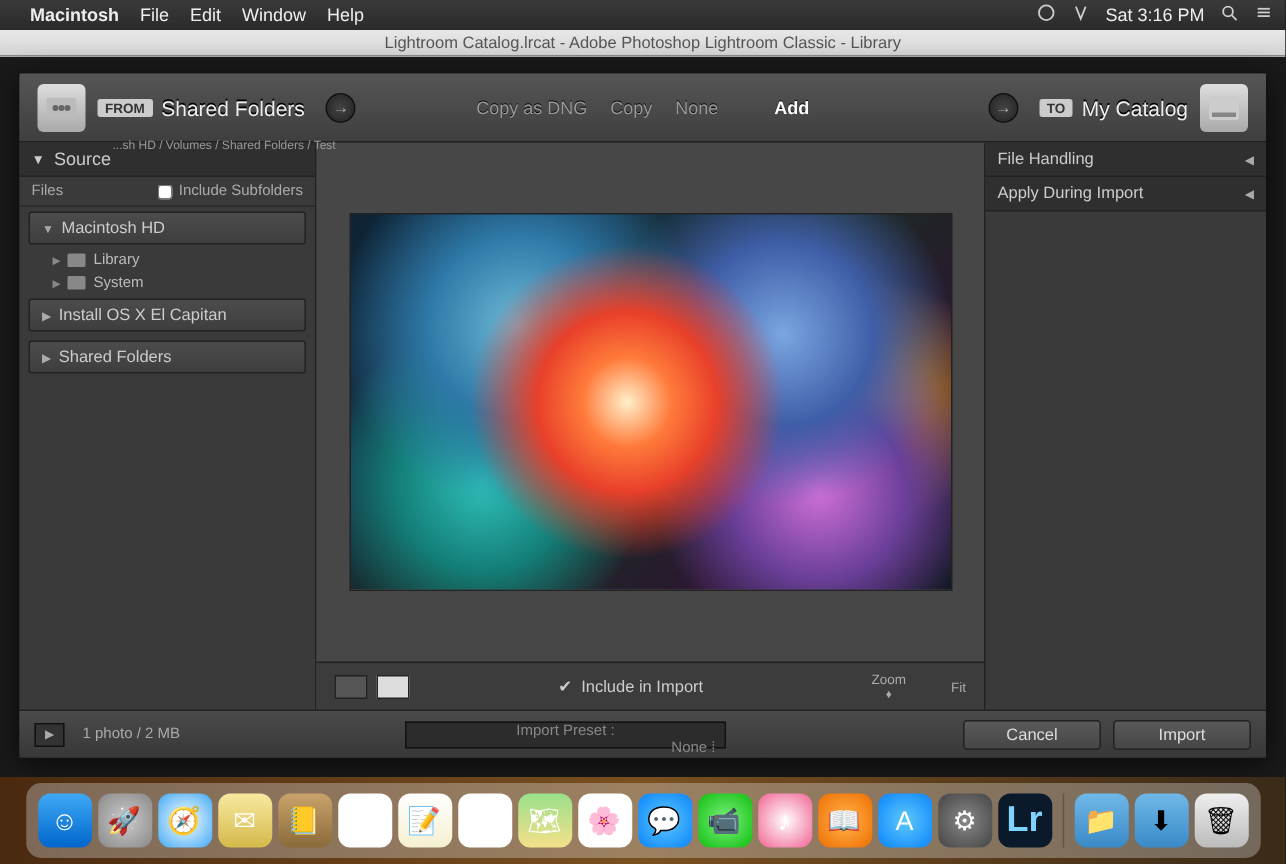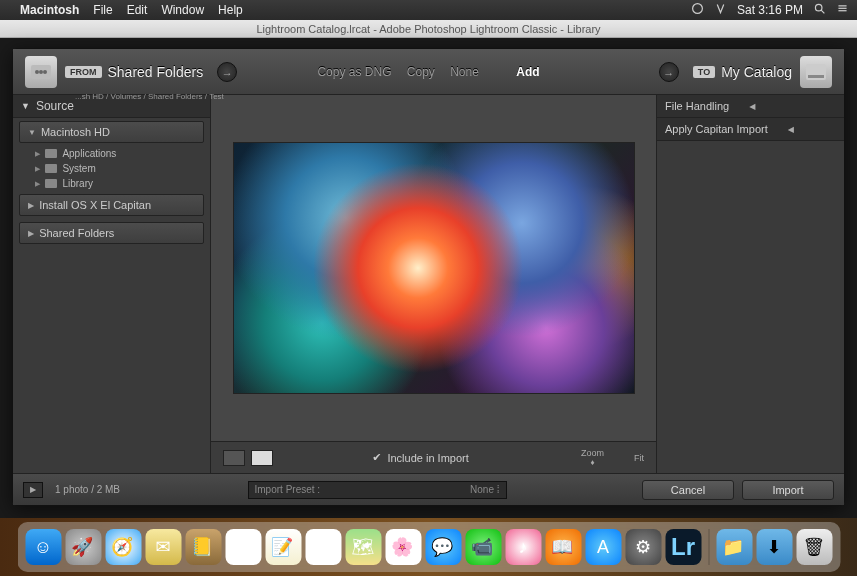--- a/index.html
+++ b/index.html
@@ -67,27 +67,27 @@
   box-shadow: 0 0 0 1px #222; }
 .center-toolbar { height: 32px; background: #3c3c3c; border-top: 1px solid #222; display: flex; align-items: center; padding: 0 12px; font-size: 11px; color: #ccc; }
 .view-grid, .view-single { width: 22px; height: 16px; margin-right: 6px; background: #555; border: 1px solid #222; }
 .view-single { background: #ddd; }
 .include-chk { margin: 0 auto; display: flex; align-items: center; gap: 6px; }
 .zoom-lbl { font-size: 9px; color: #aaa; margin-right: 20px; }
 .fit-lbl { font-size: 9px; color: #aaa; }
 
 
 .right-panel { width: 188px; background: #3a3a3a; border-left: 1px solid #222; font-size: 11px; color: #ccc; }
-.right-hdr { background: #2f2f2f; padding: 5px 8px; text-align: right; border-bottom: 1px solid #222; display: flex; align-items: center; justify-content: flex-start; gap: 20px; }
+.right-hdr { background: #2f2f2f; padding: 5px 8px; text-align: right; border-bottom: 1px solid #222; display: flex; align-items: center; justify-content: space-between; gap: 20px; }
 .right-hdr .tri { font-size: 8px; color: #aaa; }
 
 
 .dlg-footer { height: 32px; background: linear-gradient(#4a4a4a,#383838); border-top: 1px solid #222; display: flex; align-items: center; padding: 0 10px; font-size: 10px; color: #aaa; }
 .play-btn { width: 20px; height: 16px; background: #333; border: 1px solid #111; display: flex; align-items: center; justify-content: center; font-size: 8px; margin-right: 12px; }
-.preset-box { margin: 16px auto; width: 259px; height: 18px; background: #2c2c2c; border: 1px solid #111; display: flex; align-items: center; padding: 0 6px; font-size: 10px; color: #888; }
+.preset-box { margin: 16px auto; width: 214px; height: 18px; background: #2c2c2c; border: 1px solid #111; display: flex; align-items: center; padding: 0 6px; font-size: 10px; color: #888; flex-direction: column; }
 .preset-box .val { margin-left: auto; }
 .dlg-btn { width: 92px; height: 20px; background: linear-gradient(#5a5a5a,#454545); border: 1px solid #222; border-radius: 3px; color: #ddd; font-size: 11px; margin-left: 8px; display: flex; align-items: center; justify-content: center; }
 
 
 .dock { position: absolute; bottom: 4px; left: 50%; transform: translateX(-50%); height: 50px; background: rgba(220,220,220,.35); border-radius: 10px; padding: 4px 8px; display: flex; align-items: center; gap: 4px; backdrop-filter: blur(4px); }
 .dock-icon { width: 36px; height: 36px; border-radius: 8px; display: flex; align-items: center; justify-content: center; font-size: 18px; }
 .dock-sep { width: 1px; height: 36px; background: rgba(0,0,0,.25); margin: 0 3px; }
 .desktop-strip { position: absolute; left:0; right:0; bottom:0; height: 58px; background: linear-gradient(90deg,#4a2a10,#7a5020,#3a2a18); }
 
 </style>
@@ -164,39 +164,41 @@
       </div>
     </div>
 
     <div class="dlg-body">
 
       <div class="left-panel">
         <div class="panel-hdr">
           <span class="disclosure">▼</span>
           <span>Source</span>
         </div>
+        <div class="files-row">
+          <span>Files</span>
+          <label>
+            <input type="checkbox" style="">
+            <span>Include Subfolders</span>
+          </label>
+        </div>
         <div class="src-item">
           <span class="arrow">▼</span>
           <span>Macintosh HD</span>
         </div>
         <div id="children-container">
             <div class="child-row">
               <span class="arrow">▶</span>
               <span class="folder-ico"></span>
-              <span>Applications</span>
+              <span>Library</span>
             </div>
             <div class="child-row">
               <span class="arrow">▶</span>
               <span class="folder-ico"></span>
               <span>System</span>
-            </div>
-            <div class="child-row">
-              <span class="arrow">▶</span>
-              <span class="folder-ico"></span>
-              <span>Library</span>
             </div>
           </div>
         <div class="src-item">
           <span class="arrow">▶</span>
           <span>Install OS X El Capitan</span>
         </div>
         <div class="src-item">
           <span class="arrow">▶</span>
           <span>Shared Folders</span>
         </div>
@@ -220,21 +222,21 @@
           <span class="fit-lbl" style="margin-left:30px">Fit</span>
         </div>
       </div>
 
       <div class="right-panel">
         <div class="right-hdr">
           <span>File Handling</span>
           <span class="tri">◀</span>
         </div>
         <div class="right-hdr">
-          <span>Apply Capitan Import</span>
+          <span>Apply During Import</span>
           <span class="tri">◀</span>
         </div>
       </div>
     </div>
 
     <div class="dlg-footer">
       <div class="play-btn">▶</div>
       <span>1 photo / 2 MB</span>
       <div class="preset-box">
         <span>Import Preset :</span>

